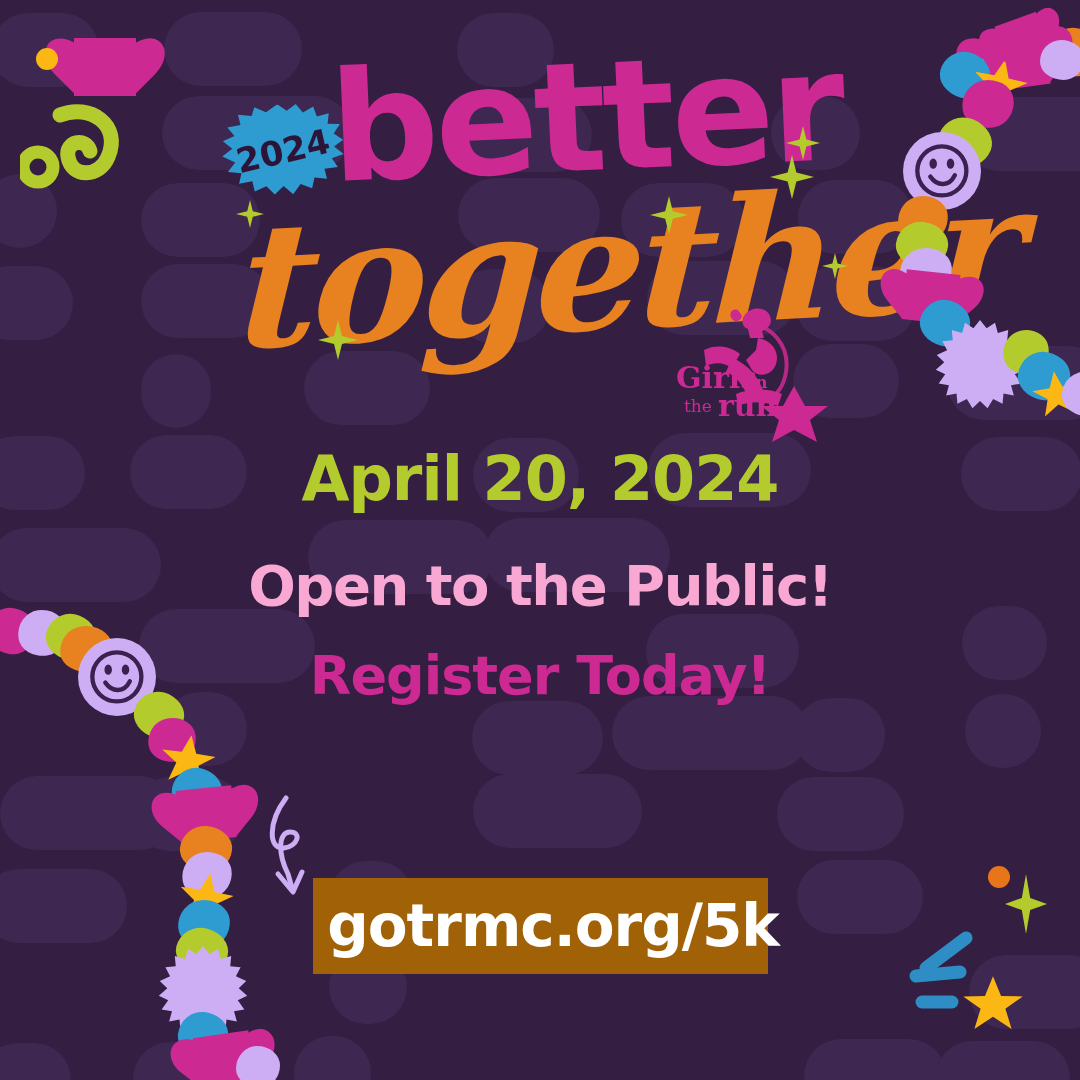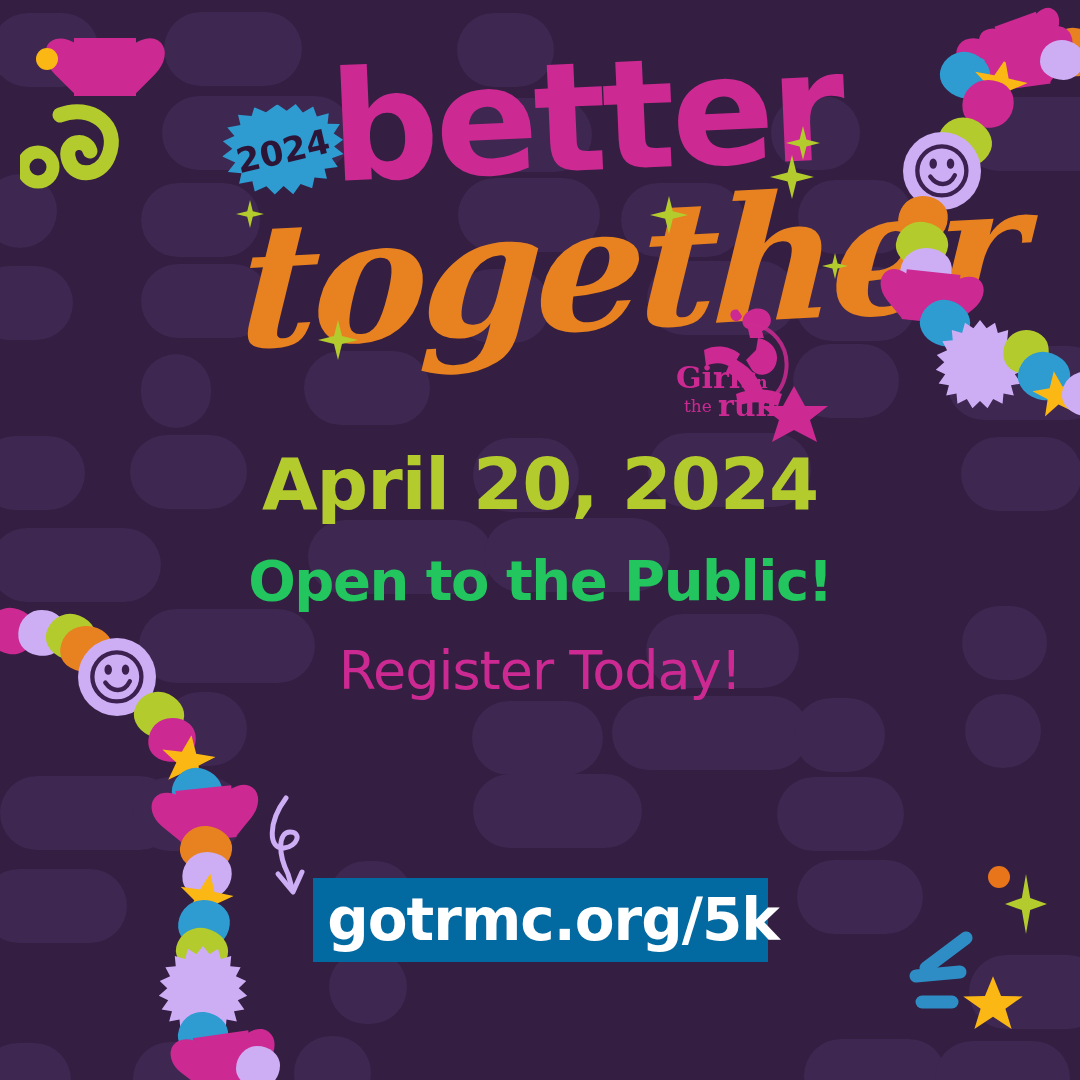--- a/index.html
+++ b/index.html
@@ -113,45 +113,45 @@
   }
 
   
   #gotr-logo { position:absolute; left:672px; top:302px; width:160px; height:140px; z-index:6; }
 
   
   #copy { position:absolute; z-index:5; left:0; top:442px; width:1080px; text-align:center; }
   #event-date {
     font-family:"DejaVu Sans", sans-serif;
     font-weight:bold;
-    font-size:72px;
+    font-size:62px;
     color:#B3CB2C;
     letter-spacing:-1px;
   }
   #blurb {
-    margin-top:24px;
+    margin-top:40px;
     font-family:"DejaVu Sans", sans-serif;
     font-weight:bold;
     font-size:56px;
     line-height:1.12;
-    color:#22c55e;
+    color:#f9a8d4;
     letter-spacing:-1.5px;
   }
   #cta-register {
     margin-top:26px;
     font-family:"DejaVu Sans", sans-serif;
-    font-weight:normal;
+    font-weight:bold;
     font-size:54px;
     color:#CC2A92;
     letter-spacing:-1px;
   }
   #url-button {
     position:absolute; left:313px; top:878px;
-    width:455px; height:84px;
-    background:#0369a1;
+    width:455px; height:96px;
+    background:#a16207;
     display:flex; align-items:center; justify-content:center;
     z-index:6;
     padding-left:25px;
   }
   #url-button span {
     font-family:"DejaVu Sans", sans-serif;
     font-weight:bold; font-size:58px; color:#FFFFFF;
     letter-spacing:-1px;
   }
   #curly-arrow { position:absolute; left:258px; top:792px; width:110px; height:110px; z-index:6; }

